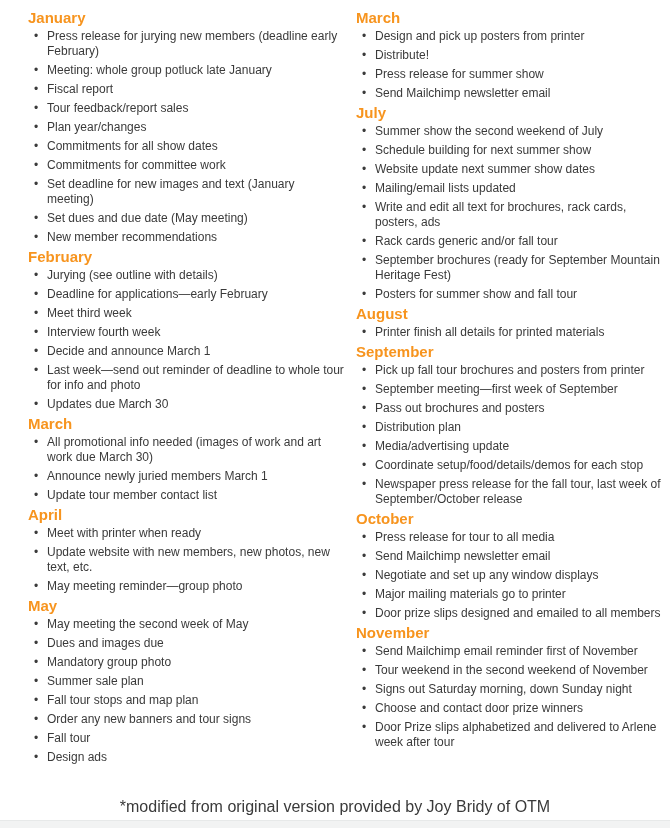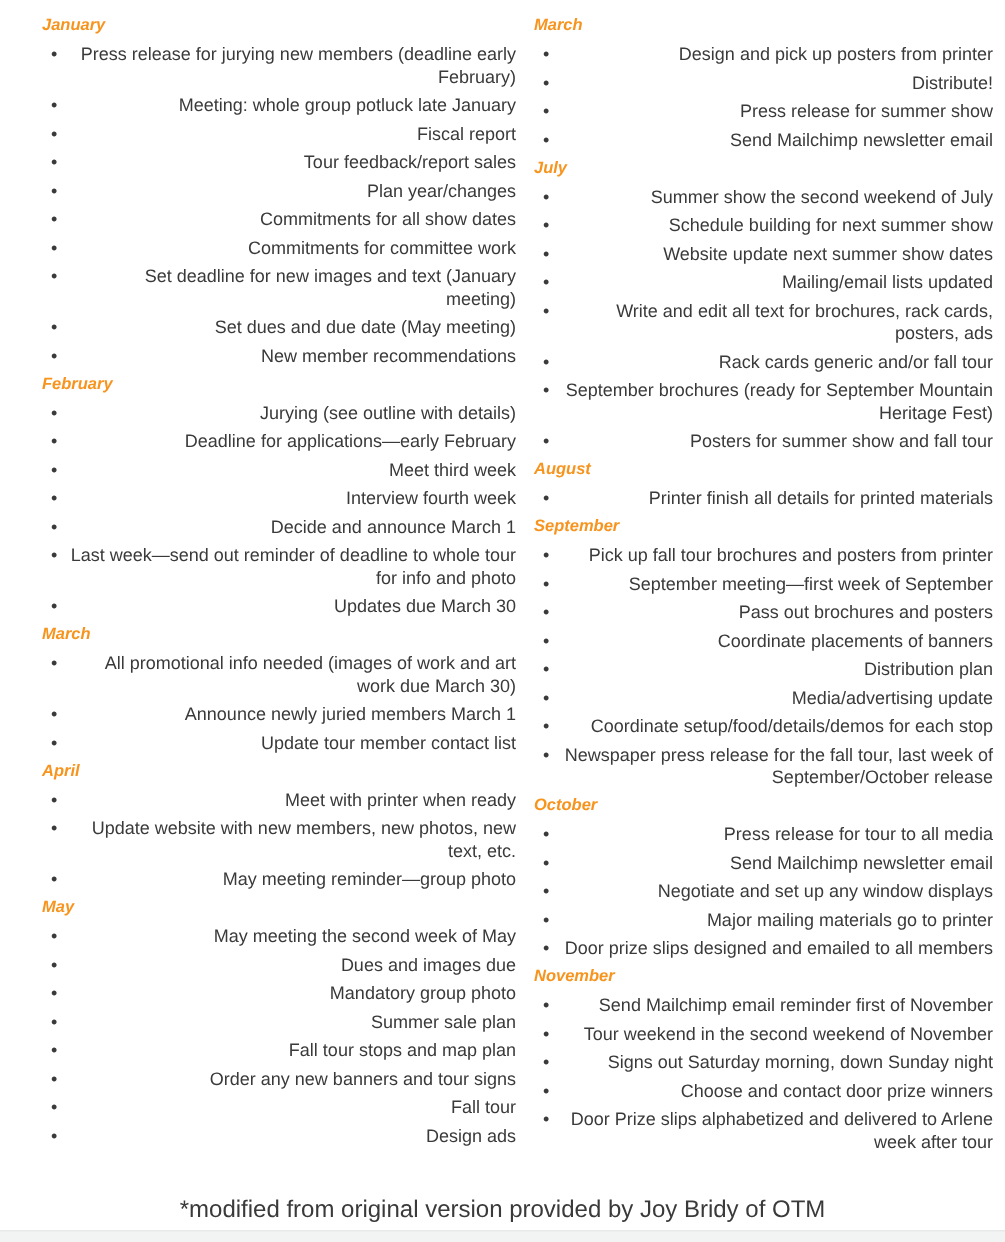--- a/index.html
+++ b/index.html
@@ -20,30 +20,28 @@
     display: flex;
     padding: 8px 0 0 28px;
     align-items: flex-start;
   }
   .col { box-sizing: border-box; }
   .col-left  { width: 316px; margin-right: 12px; }
   .col-right { width: 306px; }
   .month-heading {
     color: var(--accent);
     font-weight: bold;
-    font-size: 11px;
+    font-size: 15px;
     line-height: 15px;
     margin: 2px 0 4px 0;
-    font-style: italic;
   }
   .task-list {
     list-style: none;
     margin: 0 0 1px 0;
     padding: 0;
-    text-align: right;
   }
   .task-item {
     position: relative;
     padding-left: 19px;
     font-size: 12px;
     line-height: 15px;
     color: var(--ink);
     margin-bottom: 4px;
   }
   .task-item::before {
@@ -145,21 +143,20 @@
         </ul>
         <div class="month-heading">August</div>
         <ul class="task-list">
           <li class="task-item">Printer finish all details for printed materials</li>
         </ul>
         <div class="month-heading">September</div>
         <ul class="task-list">
           <li class="task-item">Pick up fall tour brochures and posters from printer</li>
           <li class="task-item">September meeting—first week of September</li>
           <li class="task-item">Pass out brochures and posters</li>
-          <li class="task-item">Coordinate placements of banners</li>
           <li class="task-item">Distribution plan</li>
           <li class="task-item">Media/advertising update</li>
           <li class="task-item">Coordinate setup/food/details/demos for each stop</li>
           <li class="task-item">Newspaper press release for the fall tour, last week of September/October release</li>
         </ul>
         <div class="month-heading">October</div>
         <ul class="task-list">
           <li class="task-item">Press release for tour to all media</li>
           <li class="task-item">Send Mailchimp newsletter email</li>
           <li class="task-item">Negotiate and set up any window displays</li>

